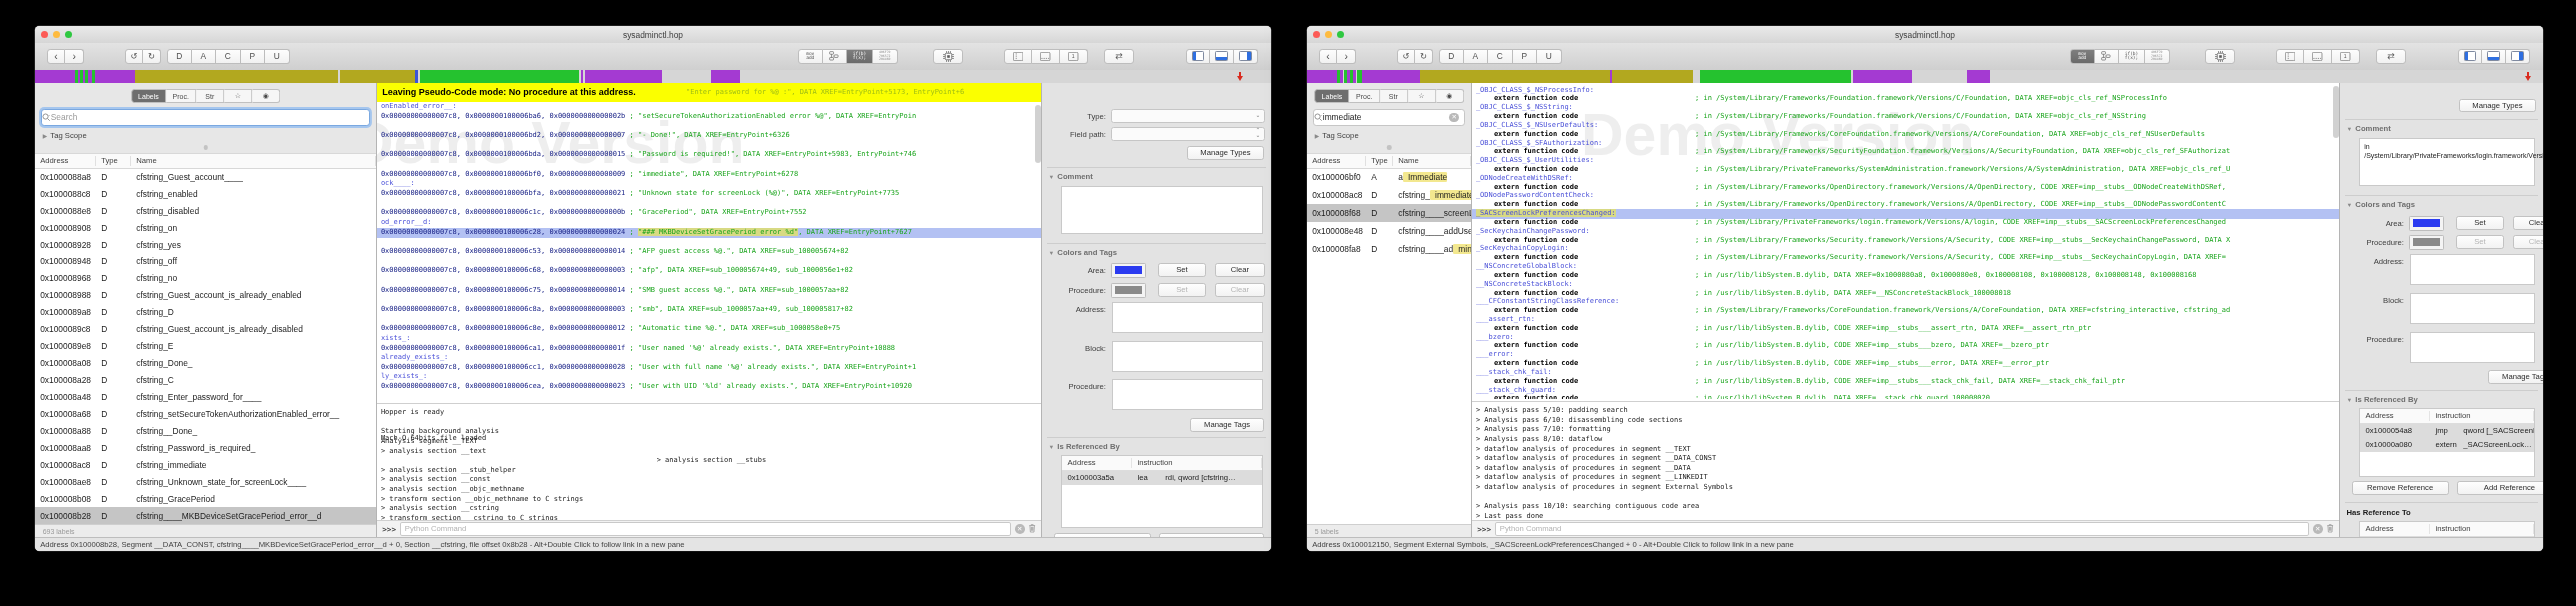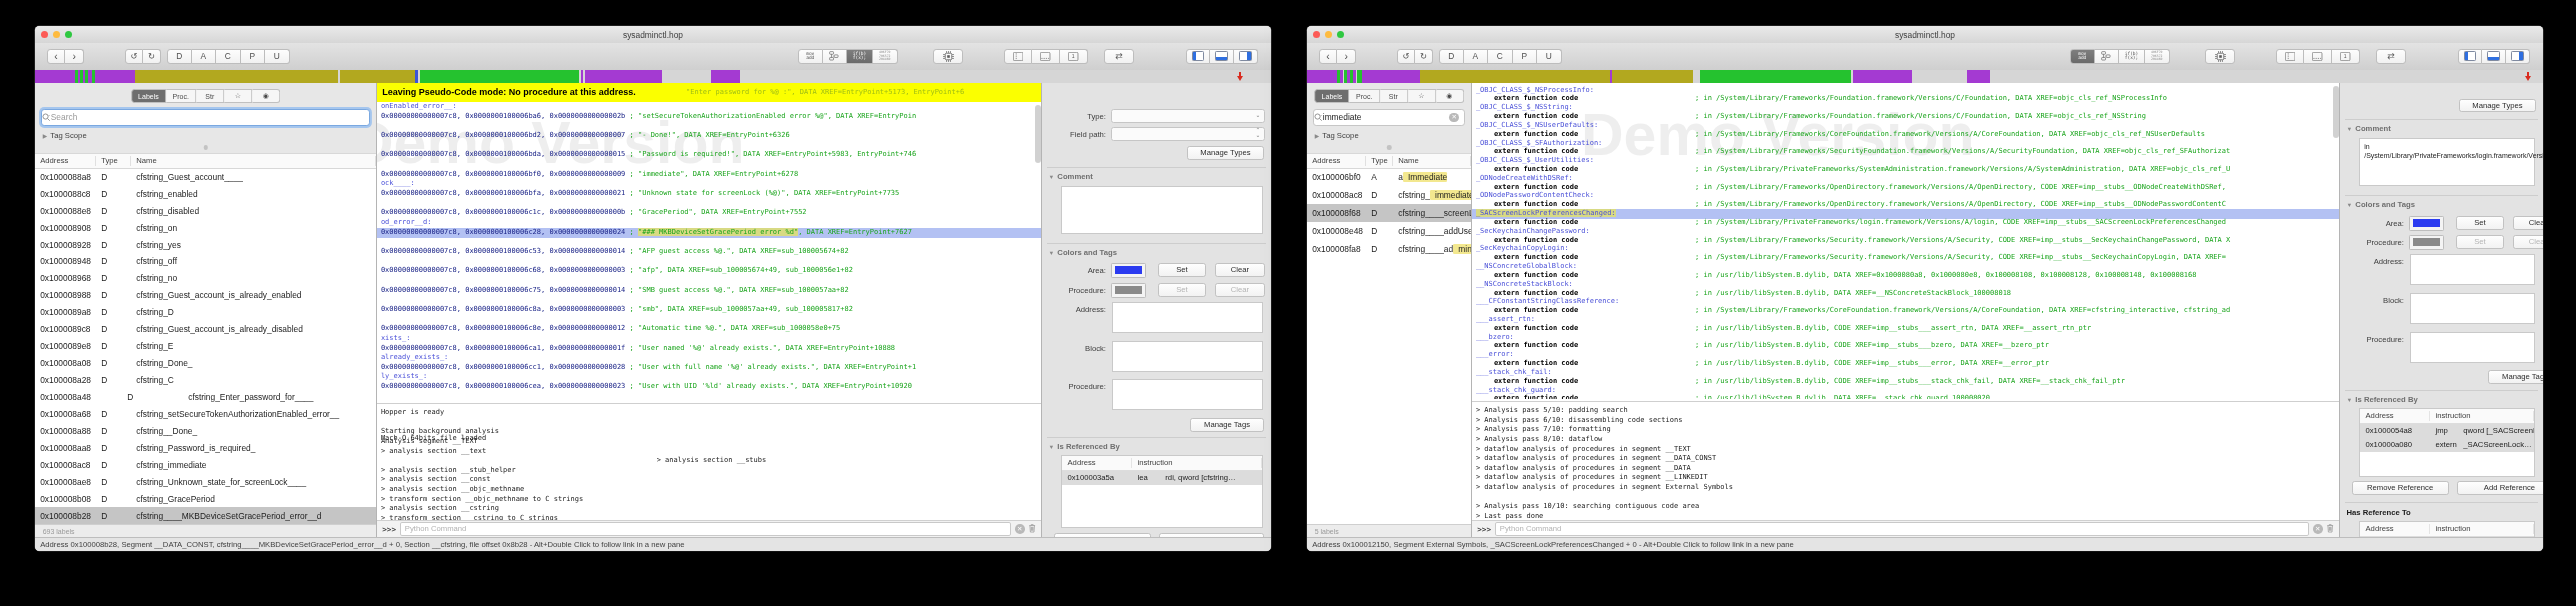--- a/index.html
+++ b/index.html
@@ -324,21 +324,21 @@
           <div class="srow" style="top: 201px; height: 17px;">
             <span style="width: 61px;">0x100008a08</span>
             <span style="width: 35px;">D</span>
             <span style="flex: 1 1 0%;">cfstring_Done_</span>
           </div>
           <div class="srow" style="top: 218px; height: 17px;">
             <span style="width: 61px;">0x100008a28</span>
             <span style="width: 35px;">D</span>
             <span style="flex: 1 1 0%;">cfstring_C</span>
           </div>
-          <div class="srow" style="top: 235px; height: 17px; gap: 26px;">
+          <div class="srow" style="top: 235px; height: 17px;">
             <span style="width: 61px;">0x100008a48</span>
             <span style="width: 35px;">D</span>
             <span style="flex: 1 1 0%;">cfstring_Enter_password_for____</span>
           </div>
           <div class="srow" style="top: 252px; height: 17px;">
             <span style="width: 61px;">0x100008a68</span>
             <span style="width: 35px;">D</span>
             <span style="flex: 1 1 0%;">cfstring_setSecureTokenAuthorizationEnabled_error__</span>
           </div>
           <div class="srow" style="top: 269px; height: 17px;">

